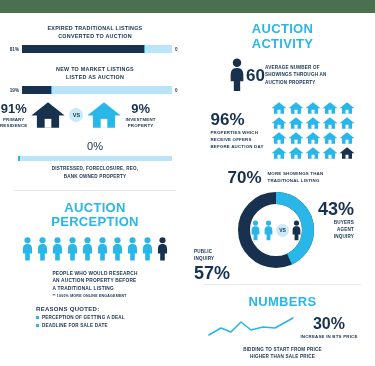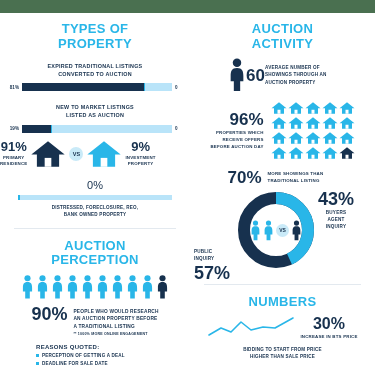--- a/index.html
+++ b/index.html
@@ -86,41 +86,41 @@
   .reason-item { display: flex; align-items: center; gap: 3px; margin-top: 3px; }
   .reason-dot { width: 3px; height: 3px; background: #29b6e8; }
   .reason-txt { font-size: 4.6px; font-weight: bold; color: #17314e; letter-spacing: .2px; }
 
   
   .sixty-row { display: flex; align-items: center; justify-content: center; margin-top: 7px; }
   .sixty-num { font-size: 17px; font-weight: bold; color: #17314e; line-height: 1; }
   .sixty-txt { font-size: 4.6px; font-weight: bold; color: #17314e; line-height: 1.6; letter-spacing: .2px; width: 72px; }
 
   .n96-row { display: flex; align-items: center; justify-content: center; gap: 7px; margin-top: 9px; }
-  .n96-left { text-align: right; }
+  .n96-left { }
   .n96-pct { font-size: 17px; font-weight: bold; color: #17314e; line-height: 1; }
   .n96-txt { font-size: 4.4px; font-weight: bold; color: #17314e; line-height: 1.55; margin-top: 2px; letter-spacing: .2px; }
   .house-grid { display: grid; grid-template-columns: repeat(5, 16px); gap: 1px 1px; }
 
   .n70-row { display: flex; align-items: center; justify-content: center; gap: 6px; margin-top: 9px; }
   .n70-pct { font-size: 17px; font-weight: bold; color: #17314e; line-height: 1; }
   .n70-txt { font-size: 4.4px; font-weight: bold; color: #17314e; line-height: 1.5; letter-spacing: .2px; width: 70px; }
 
   .donut-wrap { position: relative; height: 86px; margin-top: 2px; }
   .donut { position: absolute; left: 46px; top: 2px; width: 80px; height: 80px; }
   .donut-center {
     position: absolute; left: 46px; top: 2px; width: 80px; height: 80px;
     display: flex; align-items: center; justify-content: center; gap: 2px;
   }
   .donut-badge {
     width: 13px; height: 13px; border-radius: 50%; background: #c9eaf8;
     color: #17314e; font-size: 5px; font-weight: bold;
     display: flex; align-items: center; justify-content: center;
   }
-  .lbl-43 { position: absolute; left: 128px; top: 2px; text-align: center; }
+  .lbl-43 { position: absolute; left: 128px; top: 12px; text-align: right; }
   .lbl-43 .big { font-size: 18px; font-weight: bold; color: #17314e; line-height: 1; }
   .lbl-43 .sm { font-size: 4.6px; font-weight: bold; color: #17314e; line-height: 1.5; margin-top: 2px; letter-spacing: .2px; }
   .lbl-57 { position: absolute; left: 4px; top: 61px; text-align: left; }
   .lbl-57 .sm { font-size: 4.6px; font-weight: bold; color: #17314e; line-height: 1.5; letter-spacing: .2px; }
   .lbl-57 .big { font-size: 18px; font-weight: bold; color: #17314e; line-height: 1; margin-top: 1px; }
 
   .numbers-row { display: flex; align-items: center; justify-content: center; gap: 5px; margin-top: 5px; }
   .num-right { text-align: center; }
   .num-pct { font-size: 16px; font-weight: bold; color: #17314e; line-height: 1; }
   .num-sub { font-size: 4.4px; font-weight: bold; color: #17314e; margin-top: 2px; letter-spacing: .2px; }
@@ -130,24 +130,20 @@
 <body>
 
 <div class="page">
 
   <div class="top-band"></div>
 
   <div class="columns">
 
     <div class="col-left">
 
-      <div class="section-title t-big" style="margin-top:9px;">
-        <div>TYPES OF</div>
-        <div>PROPERTY</div>
-      </div>
 
       <div style="margin-top:11px;">
         <div class="bar-label">
           <div>EXPIRED TRADITIONAL LISTINGS</div>
           <div>CONVERTED TO AUCTION</div>
         </div>
         <div class="bar-row" style="margin-top:5px;">
           <div class="bar-pct-left">81%</div>
           <div class="bar-track">
             <div class="bar-fill" style="width:81%"></div>
@@ -251,21 +247,20 @@
             <circle cx="17" cy="9" r="8" fill="#29b6e8"></circle>
             <path d="M17 19 C7 19 5 25 5 34 L5 44 L11 44 L11 62 L23 62 L23 44 L29 44 L29 34 C29 25 27 19 17 19 Z" fill="#29b6e8"></path>
           </svg>
           <svg width="13" height="26" viewBox="0 0 34 64">
             <circle cx="17" cy="9" r="8" fill="#17314e"></circle>
             <path d="M17 19 C7 19 5 25 5 34 L5 44 L11 44 L11 62 L23 62 L23 44 L29 44 L29 34 C29 25 27 19 17 19 Z" fill="#17314e"></path>
           </svg>
         </div>
 
       <div class="ninety-row">
-        <div class="ninety-pct">90%</div>
         <div>
           <div class="ninety-txt">
             <div>PEOPLE WHO WOULD RESEARCH</div>
             <div>AN AUCTION PROPERTY BEFORE</div>
             <div>A TRADITIONAL LISTING</div>
           </div>
           <div class="ninety-note">** 1000% MORE ONLINE ENGAGEMENT</div>
         </div>
       </div>
 

